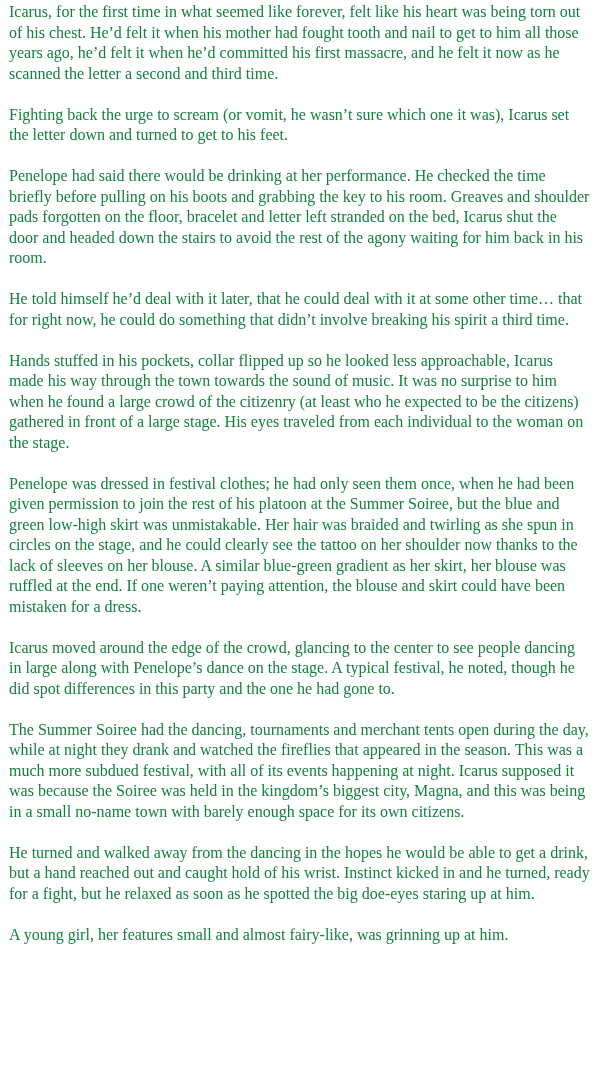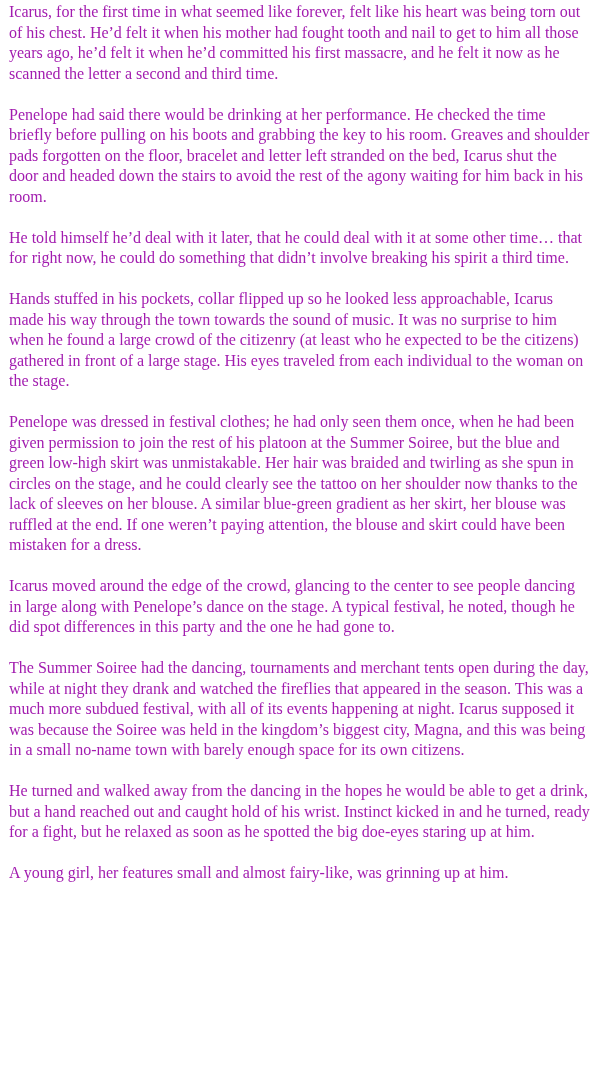--- a/index.html
+++ b/index.html
@@ -27,23 +27,24 @@
     margin: 0 0 20.5px 0;
     padding: 0;
   }
   .doc-body p.para:last-child {
     margin-bottom: 0;
   }
 </style>
 </head>
 <body style="background: rgb(255, 255, 255);">
 
-<main class="doc-body" style="color: #a21caf;">
+<main class="doc-body" style="color: #15803d;">
   <div id="doc-body">
       <p class="para">Icarus, for the first time in what seemed like forever, felt like his heart was being torn out of his chest. He’d felt it when his mother had fought tooth and nail to get to him all those years ago, he’d felt it when he’d committed his first massacre, and he felt it now as he scanned the letter a second and third time.</p>
+      <p class="para">Fighting back the urge to scream (or vomit, he wasn’t sure which one it was), Icarus set the letter down and turned to get to his feet.</p>
       <p class="para">Penelope had said there would be drinking at her performance. He checked the time briefly before pulling on his boots and grabbing the key to his room. Greaves and shoulder pads forgotten on the floor, bracelet and letter left stranded on the bed, Icarus shut the door and headed down the stairs to avoid the rest of the agony waiting for him back in his room.</p>
       <p class="para">He told himself he’d deal with it later, that he could deal with it at some other time… that for right now, he could do something that didn’t involve breaking his spirit a third time.</p>
       <p class="para">Hands stuffed in his pockets, collar flipped up so he looked less approachable, Icarus made his way through the town towards the sound of music. It was no surprise to him when he found a large crowd of the citizenry (at least who he expected to be the citizens) gathered in front of a large stage. His eyes traveled from each individual to the woman on the stage.</p>
       <p class="para">Penelope was dressed in festival clothes; he had only seen them once, when he had been given permission to join the rest of his platoon at the Summer Soiree, but the blue and green low-high skirt was unmistakable. Her hair was braided and twirling as she spun in circles on the stage, and he could clearly see the tattoo on her shoulder now thanks to the lack of sleeves on her blouse. A similar blue-green gradient as her skirt, her blouse was ruffled at the end. If one weren’t paying attention, the blouse and skirt could have been mistaken for a dress.</p>
       <p class="para">Icarus moved around the edge of the crowd, glancing to the center to see people dancing in large along with Penelope’s dance on the stage. A typical festival, he noted, though he did spot differences in this party and the one he had gone to.</p>
       <p class="para">The Summer Soiree had the dancing, tournaments and merchant tents open during the day, while at night they drank and watched the fireflies that appeared in the season. This was a much more subdued festival, with all of its events happening at night. Icarus supposed it was because the Soiree was held in the kingdom’s biggest city, Magna, and this was being in a small no-name town with barely enough space for its own citizens.</p>
       <p class="para">He turned and walked away from the dancing in the hopes he would be able to get a drink, but a hand reached out and caught hold of his wrist. Instinct kicked in and he turned, ready for a fight, but he relaxed as soon as he spotted the big doe-eyes staring up at him.</p>
       <p class="para">A young girl, her features small and almost fairy-like, was grinning up at him.</p>
     </div>
 </main>

